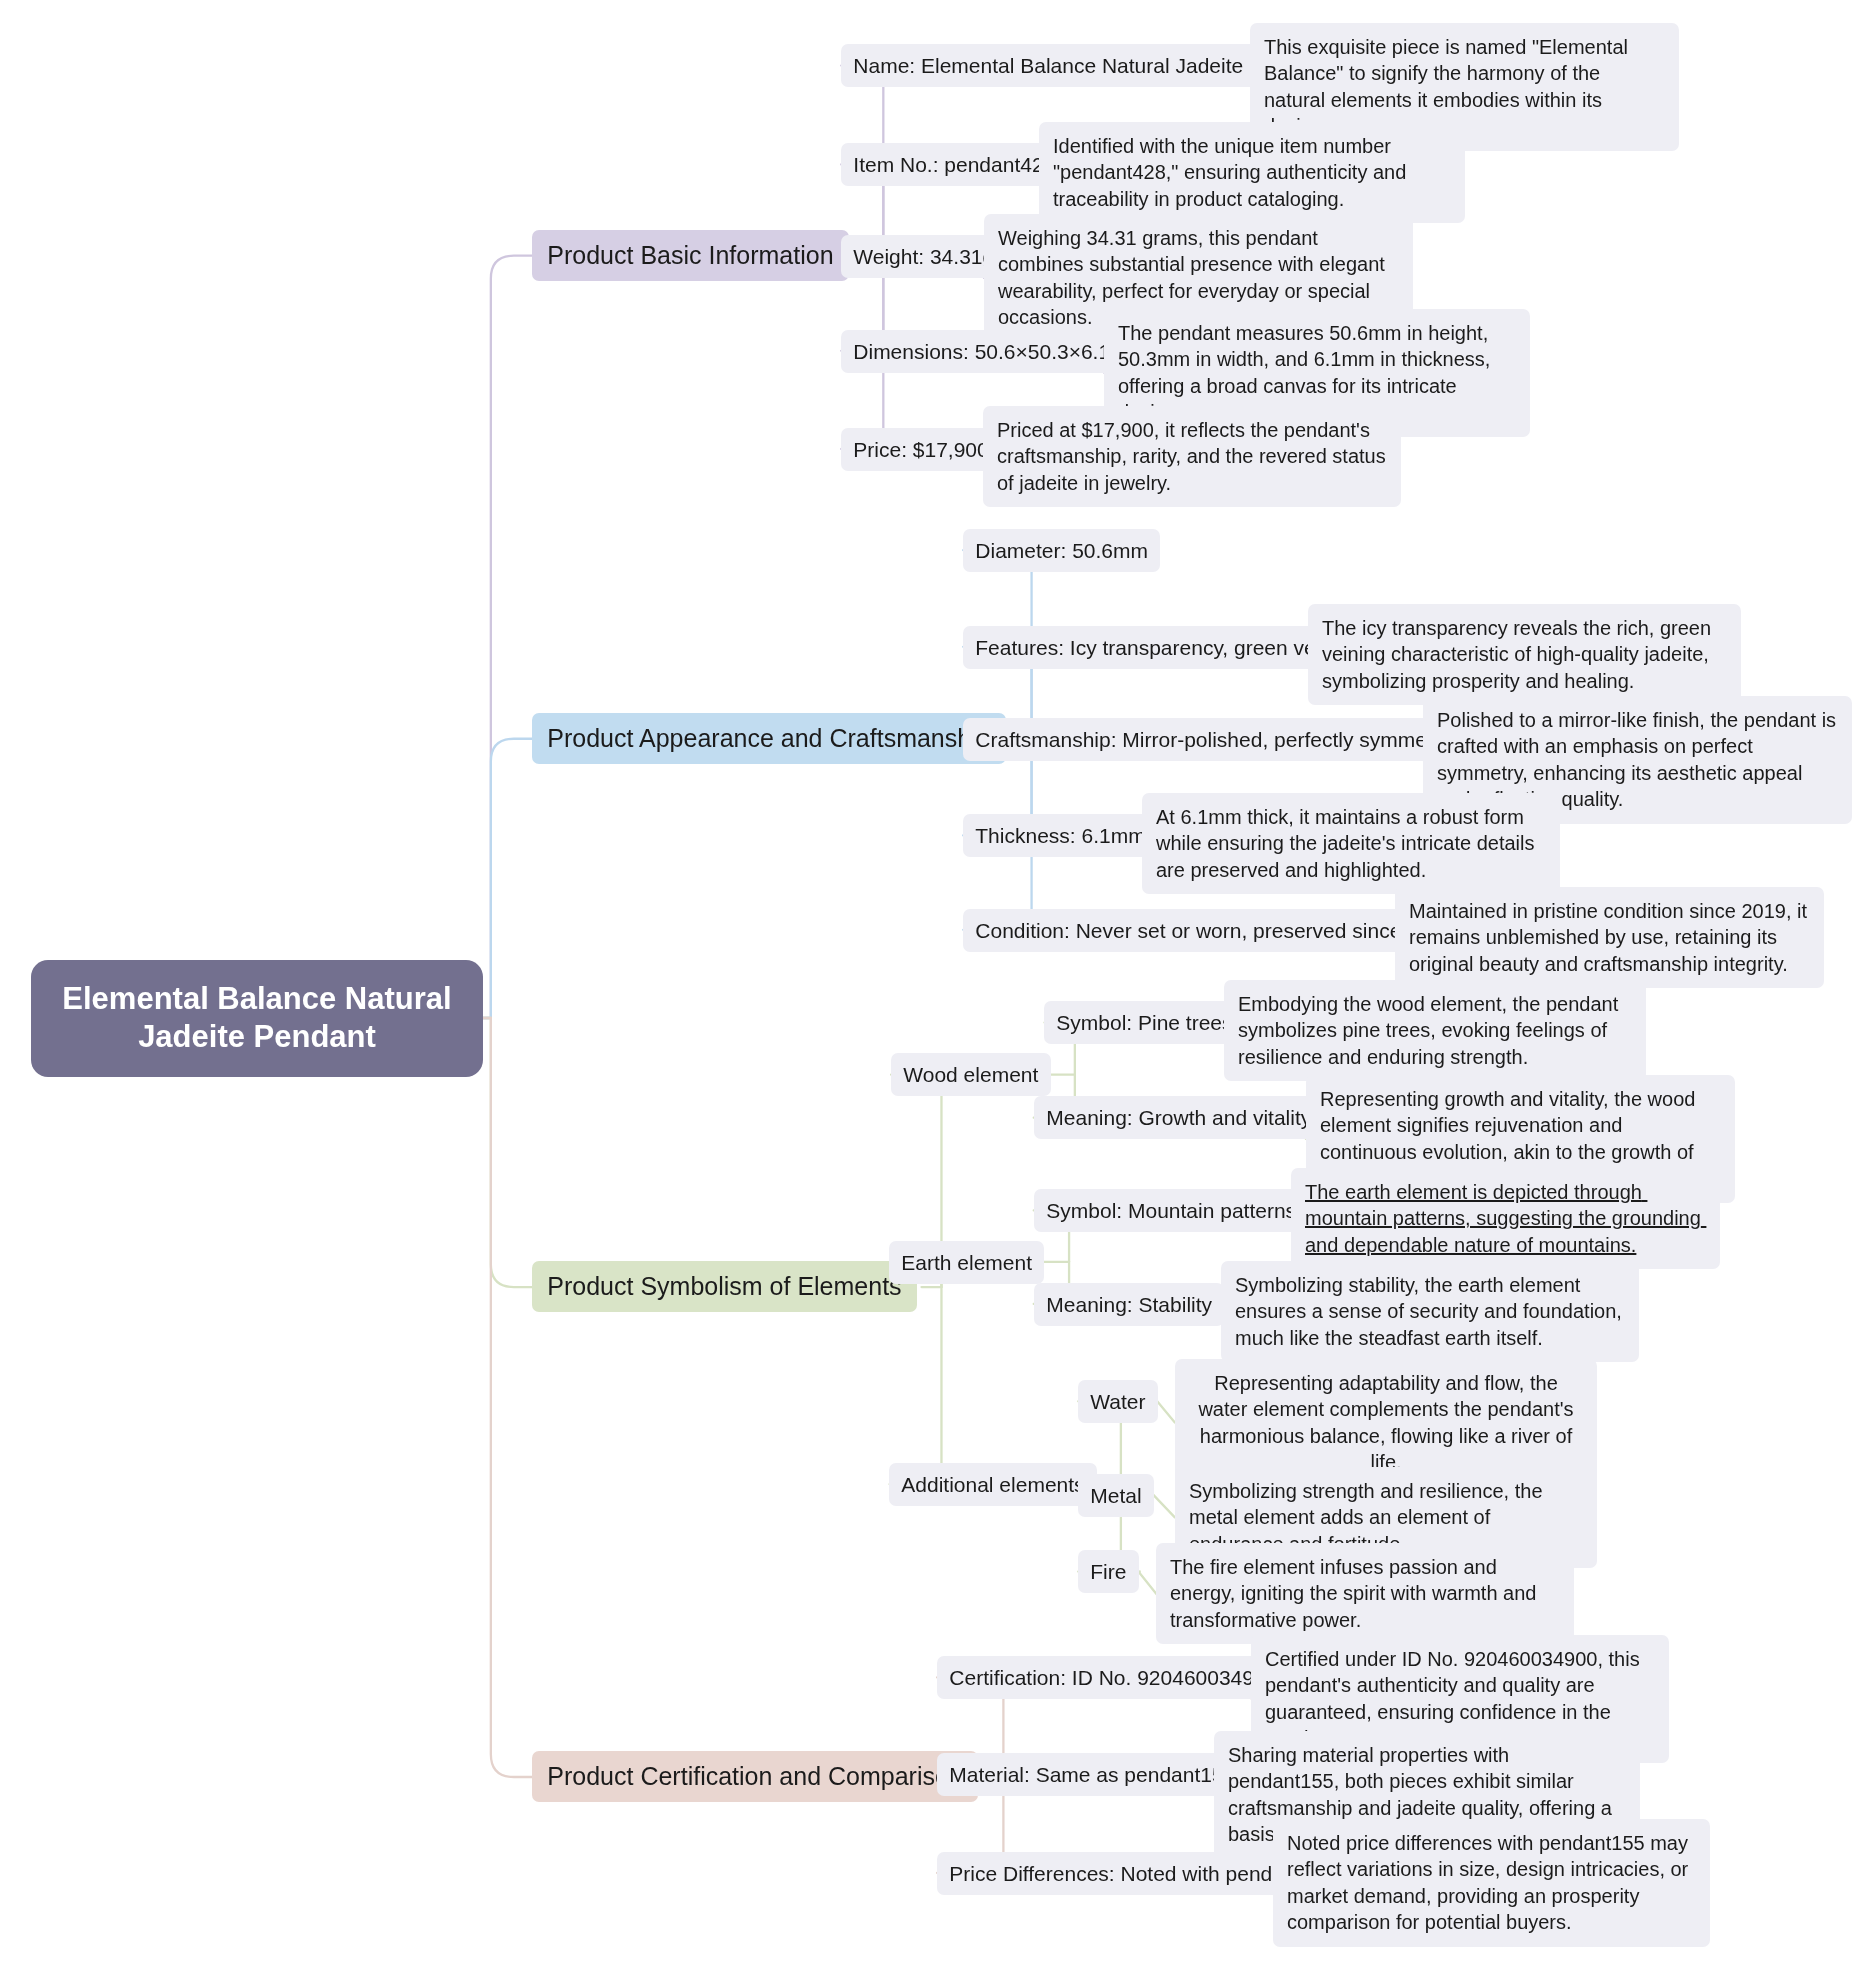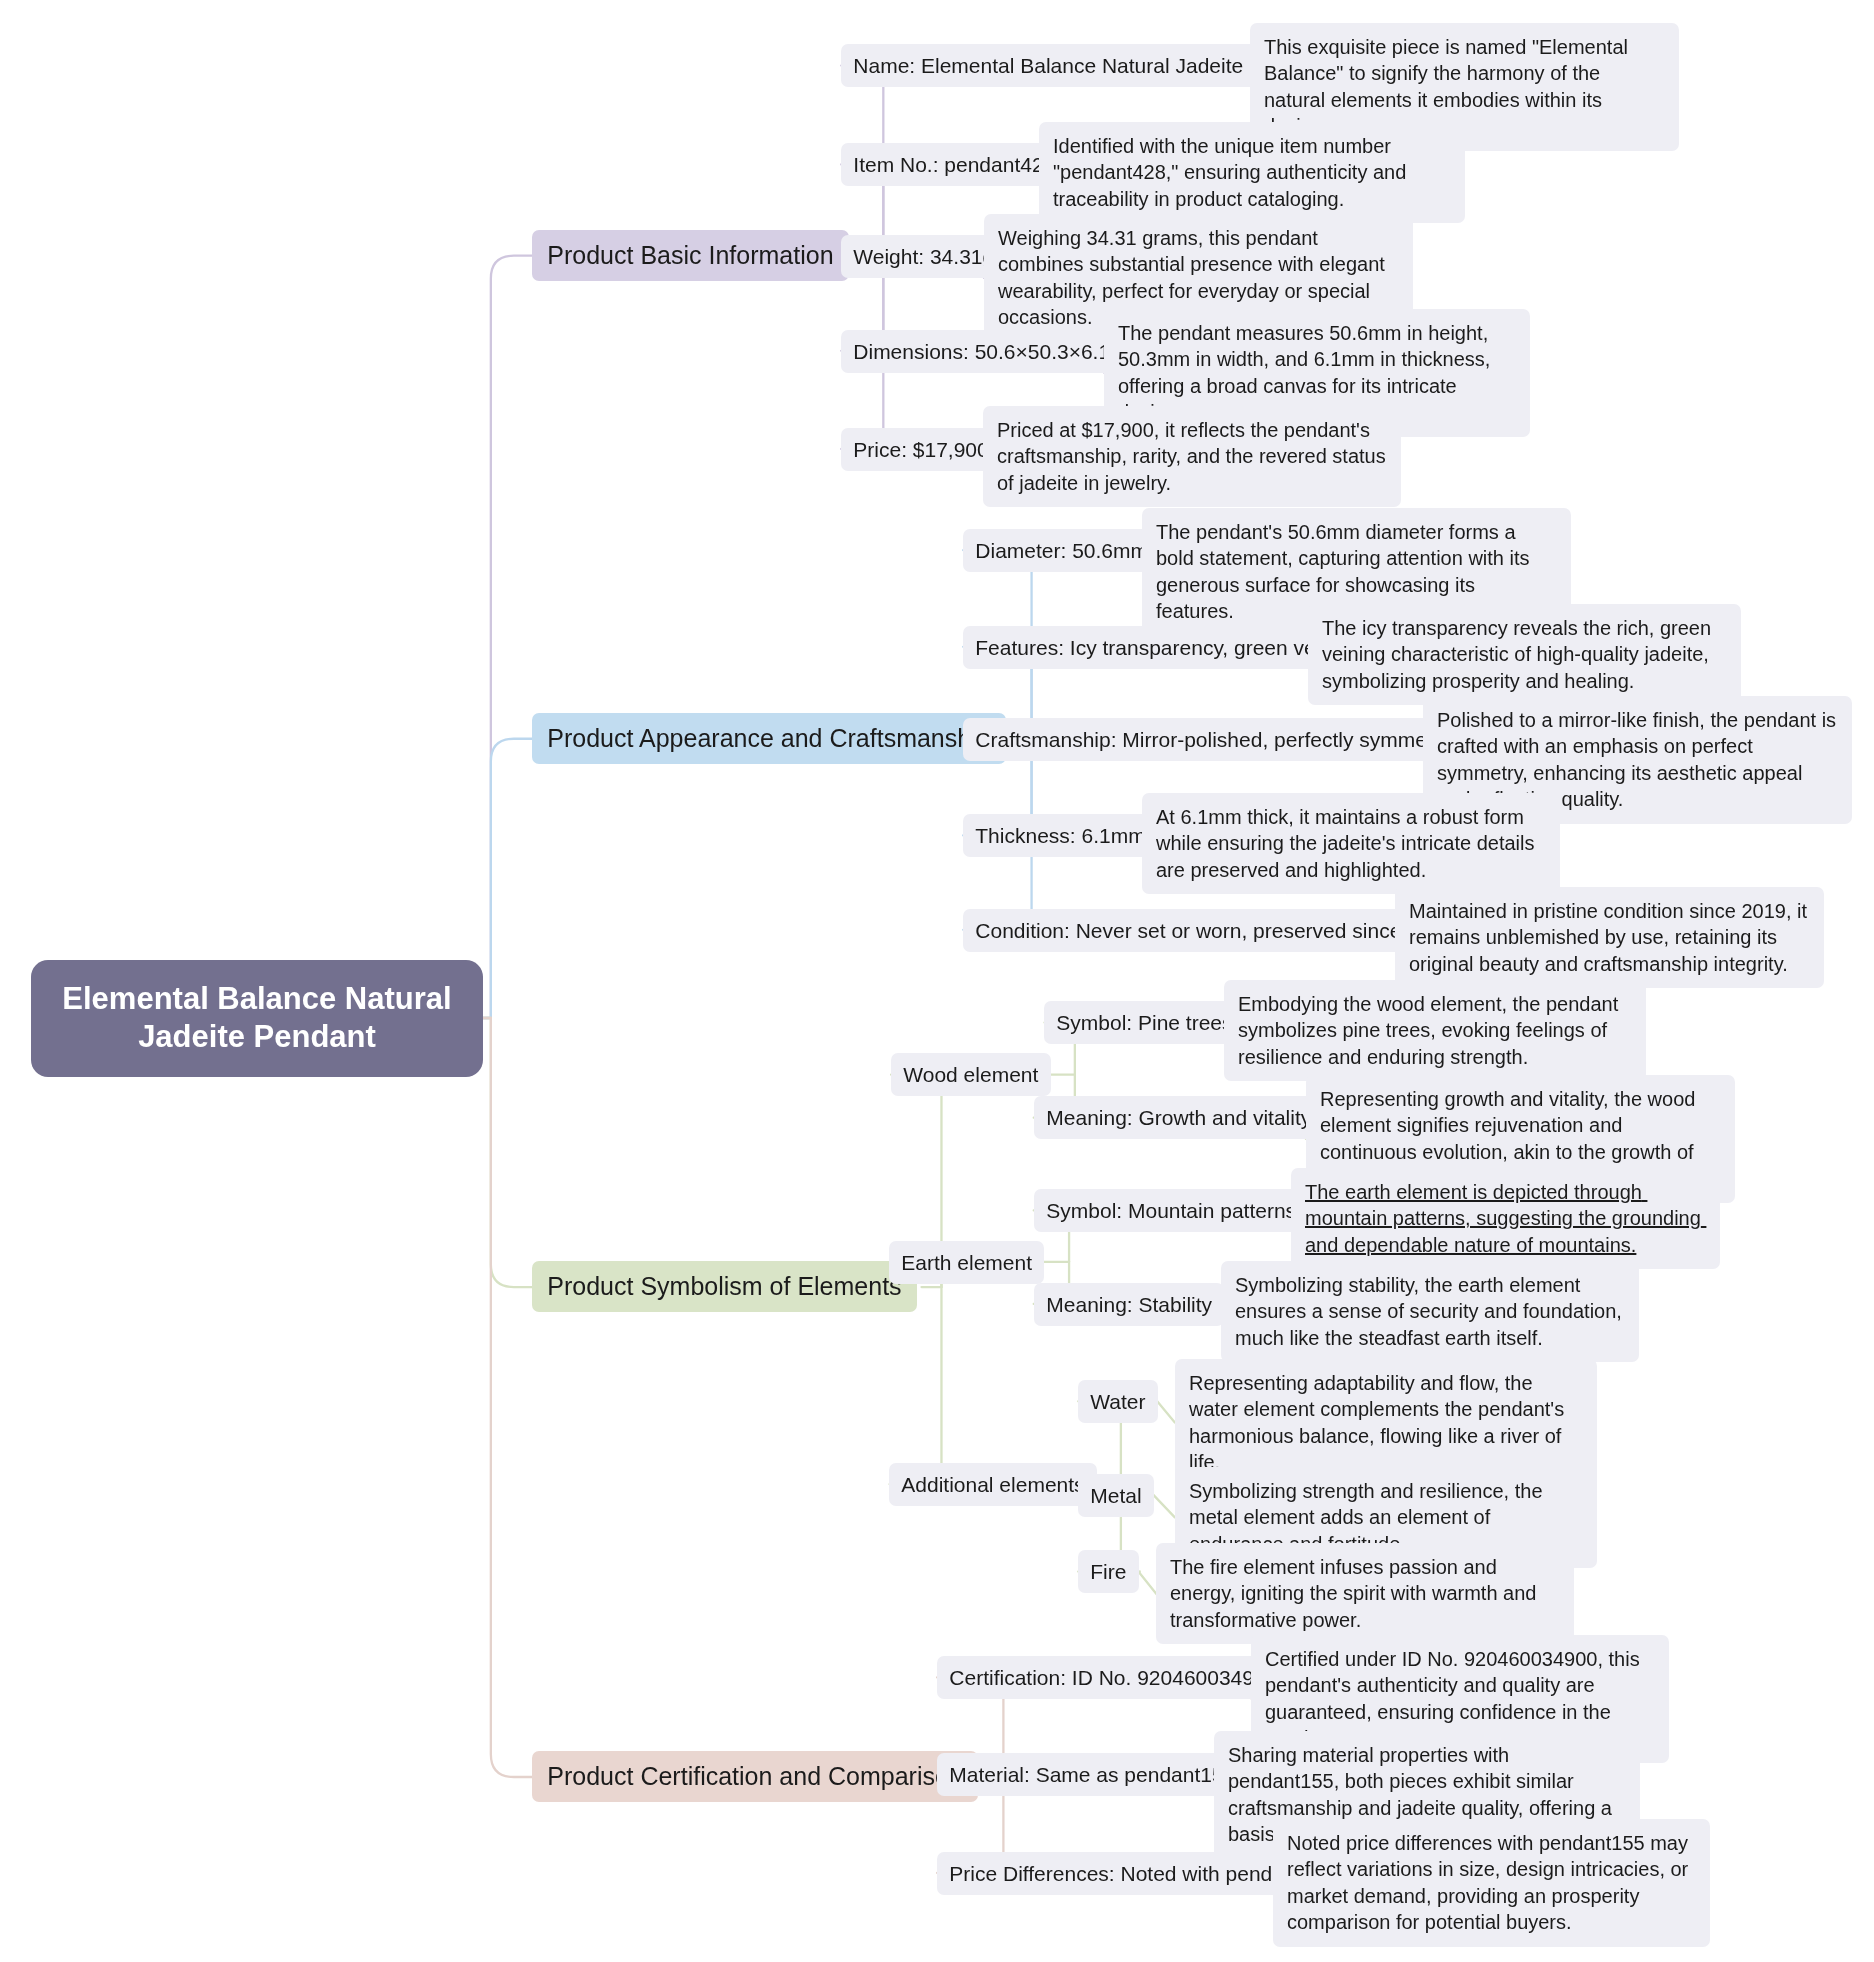--- a/index.html
+++ b/index.html
@@ -178,23 +178,20 @@
     <div class="box" style="width:418px;">Priced at $17,900, it reflects the pendant's craftsmanship, rarity, and the revered status of jadeite in jewelry.</div>
   </div>
 
   <div class="node branch c2" style="left:532px; top:713px;">
     <div class="box">Product Appearance and Craftsmanship</div>
   </div>
 
   <div class="node key" style="left:963px; top:529px;">
     <div class="box">Diameter: 50.6mm</div>
   </div>
-  <div class="node desc" style="left:1142px; top:508px; width:429px;">
-    <div class="box" style="width:429px;">The pendant's 50.6mm diameter forms a bold statement, capturing attention with its generous surface for showcasing its features.</div>
-  </div>
 
   <div class="node key" style="left:963px; top:626px;">
     <div class="box">Features: Icy transparency, green veining</div>
   </div>
   <div class="node desc" style="left:1308px; top:604px; width:433px;">
     <div class="box" style="width:433px;">The icy transparency reveals the rich, green veining characteristic of high-quality jadeite, symbolizing prosperity and healing.</div>
   </div>
 
   <div class="node key" style="left:963px; top:718px;">
     <div class="box">Craftsmanship: Mirror-polished, perfectly symmetrical</div>
@@ -253,21 +250,21 @@
     <div class="box" style="width:418px;">Symbolizing stability, the earth element ensures a sense of security and foundation, much like the steadfast earth itself.</div>
   </div>
 
   <div class="node grp" style="left:889px; top:1463px;">
     <div class="box">Additional elements</div>
   </div>
   <div class="node key" style="left:1078px; top:1380px;">
     <div class="box">Water</div>
   </div>
   <div class="node desc" style="left:1175px; top:1359px; width:422px;">
-    <div class="box" style="width:422px;">Representing adaptability and flow, the water element complements the pendant's harmonious balance, flowing like a river of life.</div>
+    <div class="box" style="width:422px;text-align:center;">Representing adaptability and flow, the water element complements the pendant's harmonious balance, flowing like a river of life.</div>
   </div>
   <div class="node key" style="left:1078px; top:1474px;">
     <div class="box">Metal</div>
   </div>
   <div class="node desc" style="left:1175px; top:1467px; width:422px;">
     <div class="box" style="width:422px;">Symbolizing strength and resilience, the metal element adds an element of endurance and fortitude.</div>
   </div>
   <div class="node key" style="left:1078px; top:1550px;">
     <div class="box">Fire</div>
   </div>

